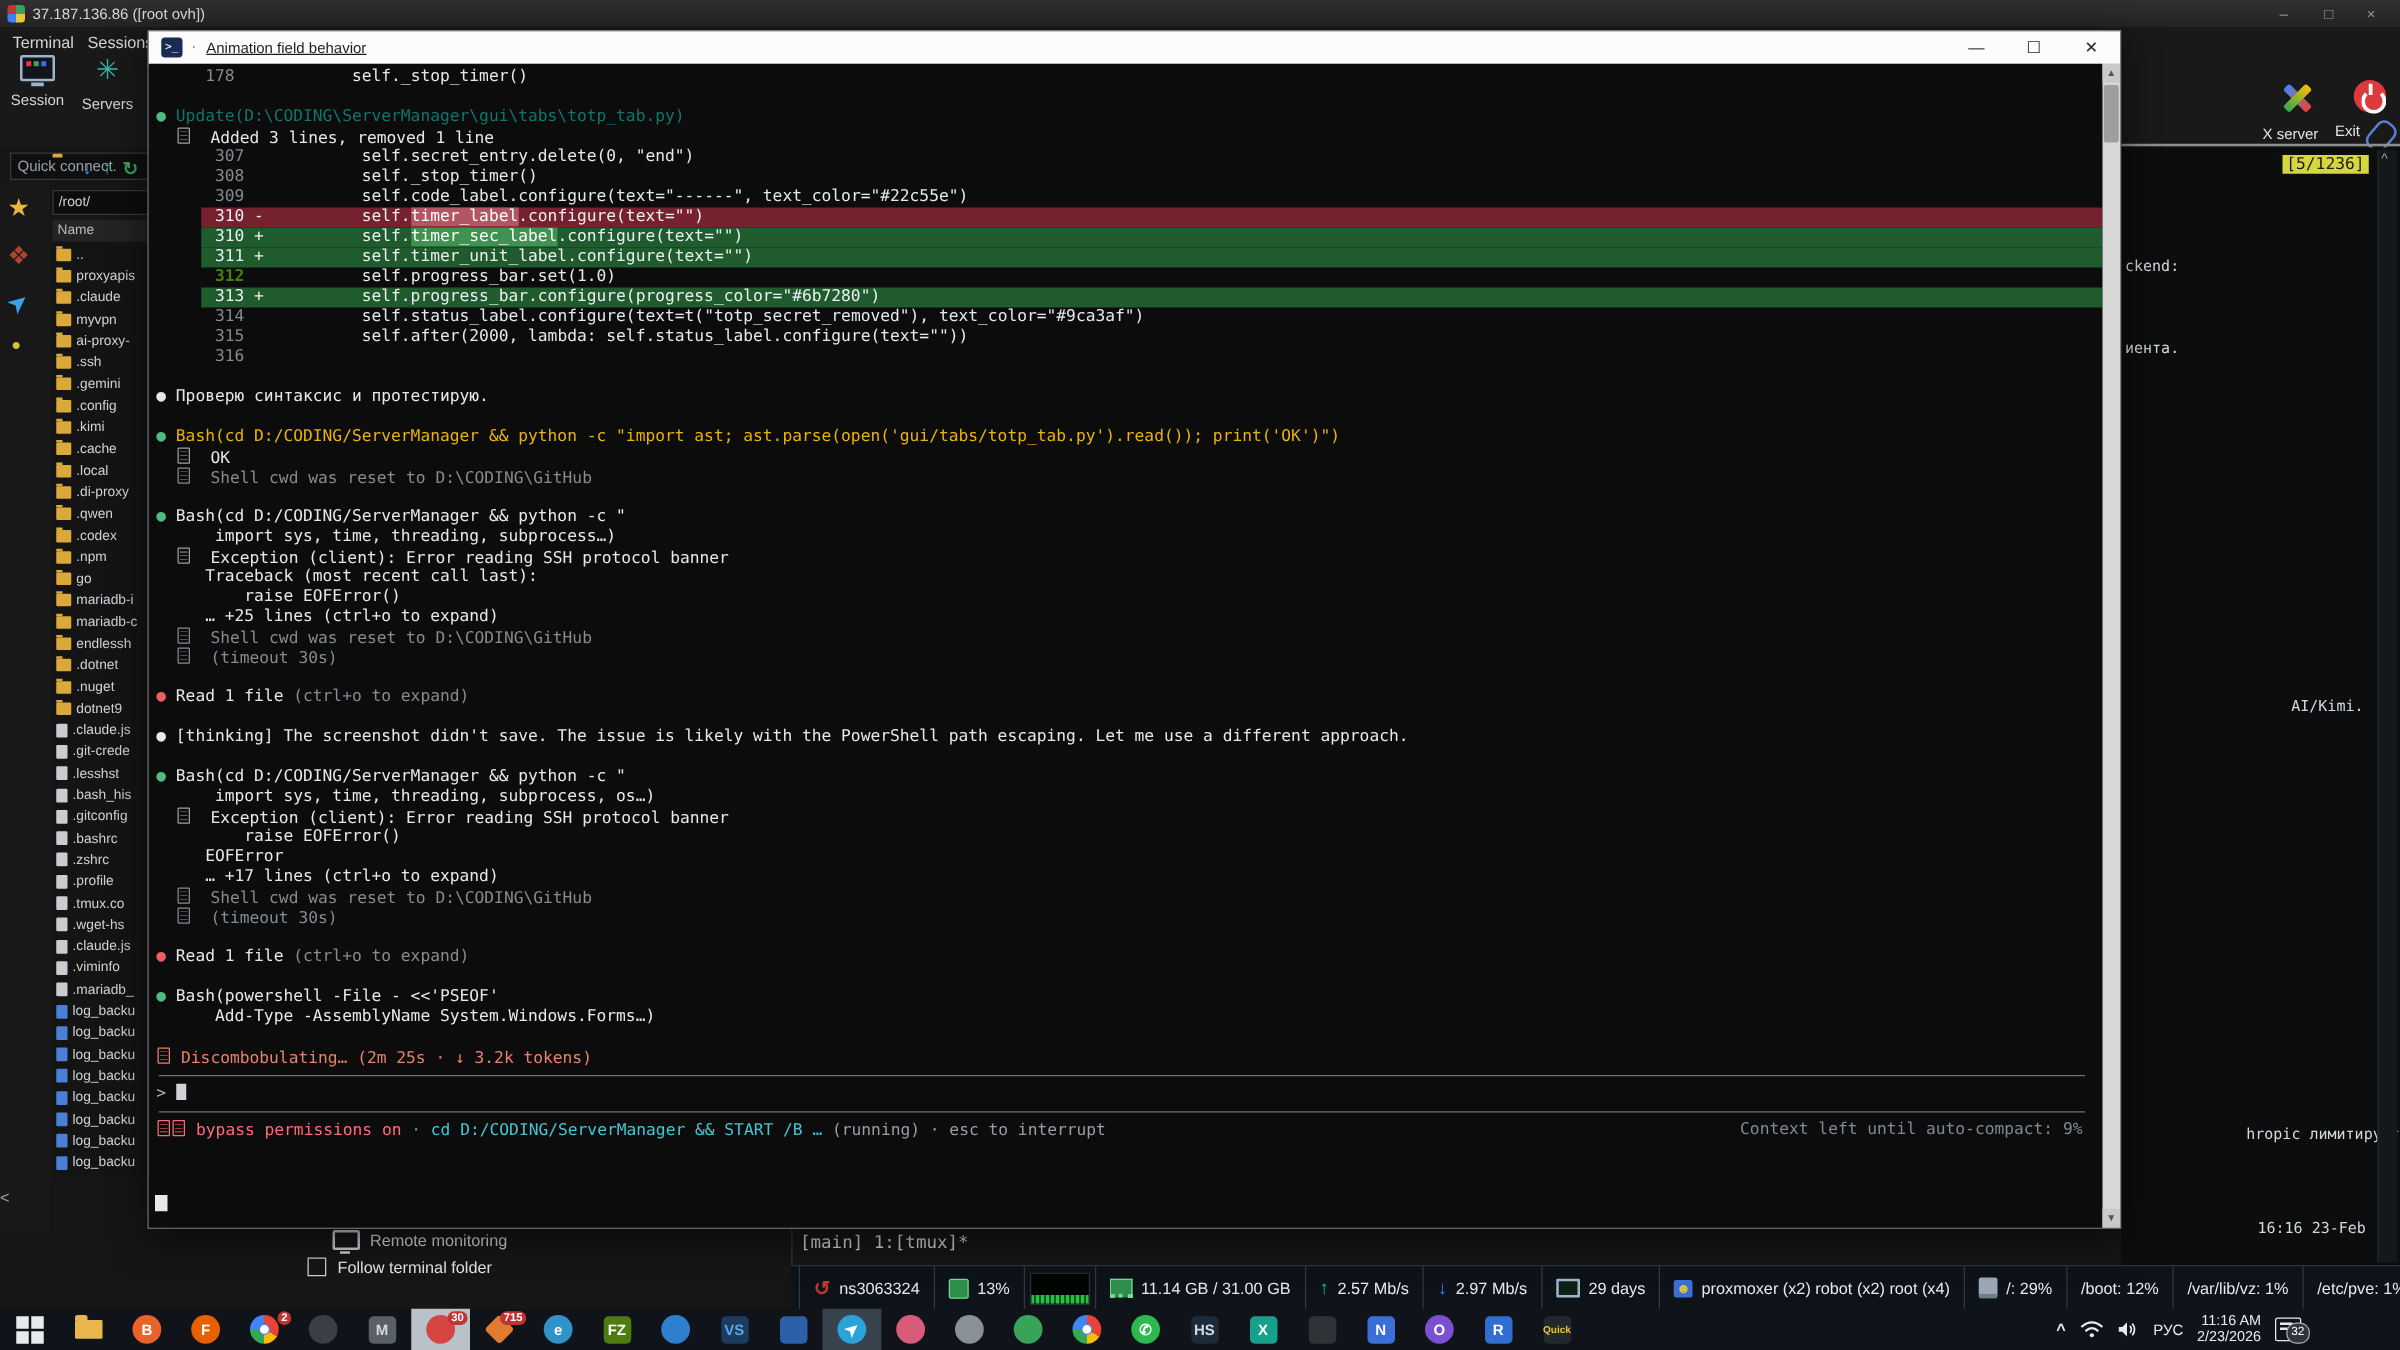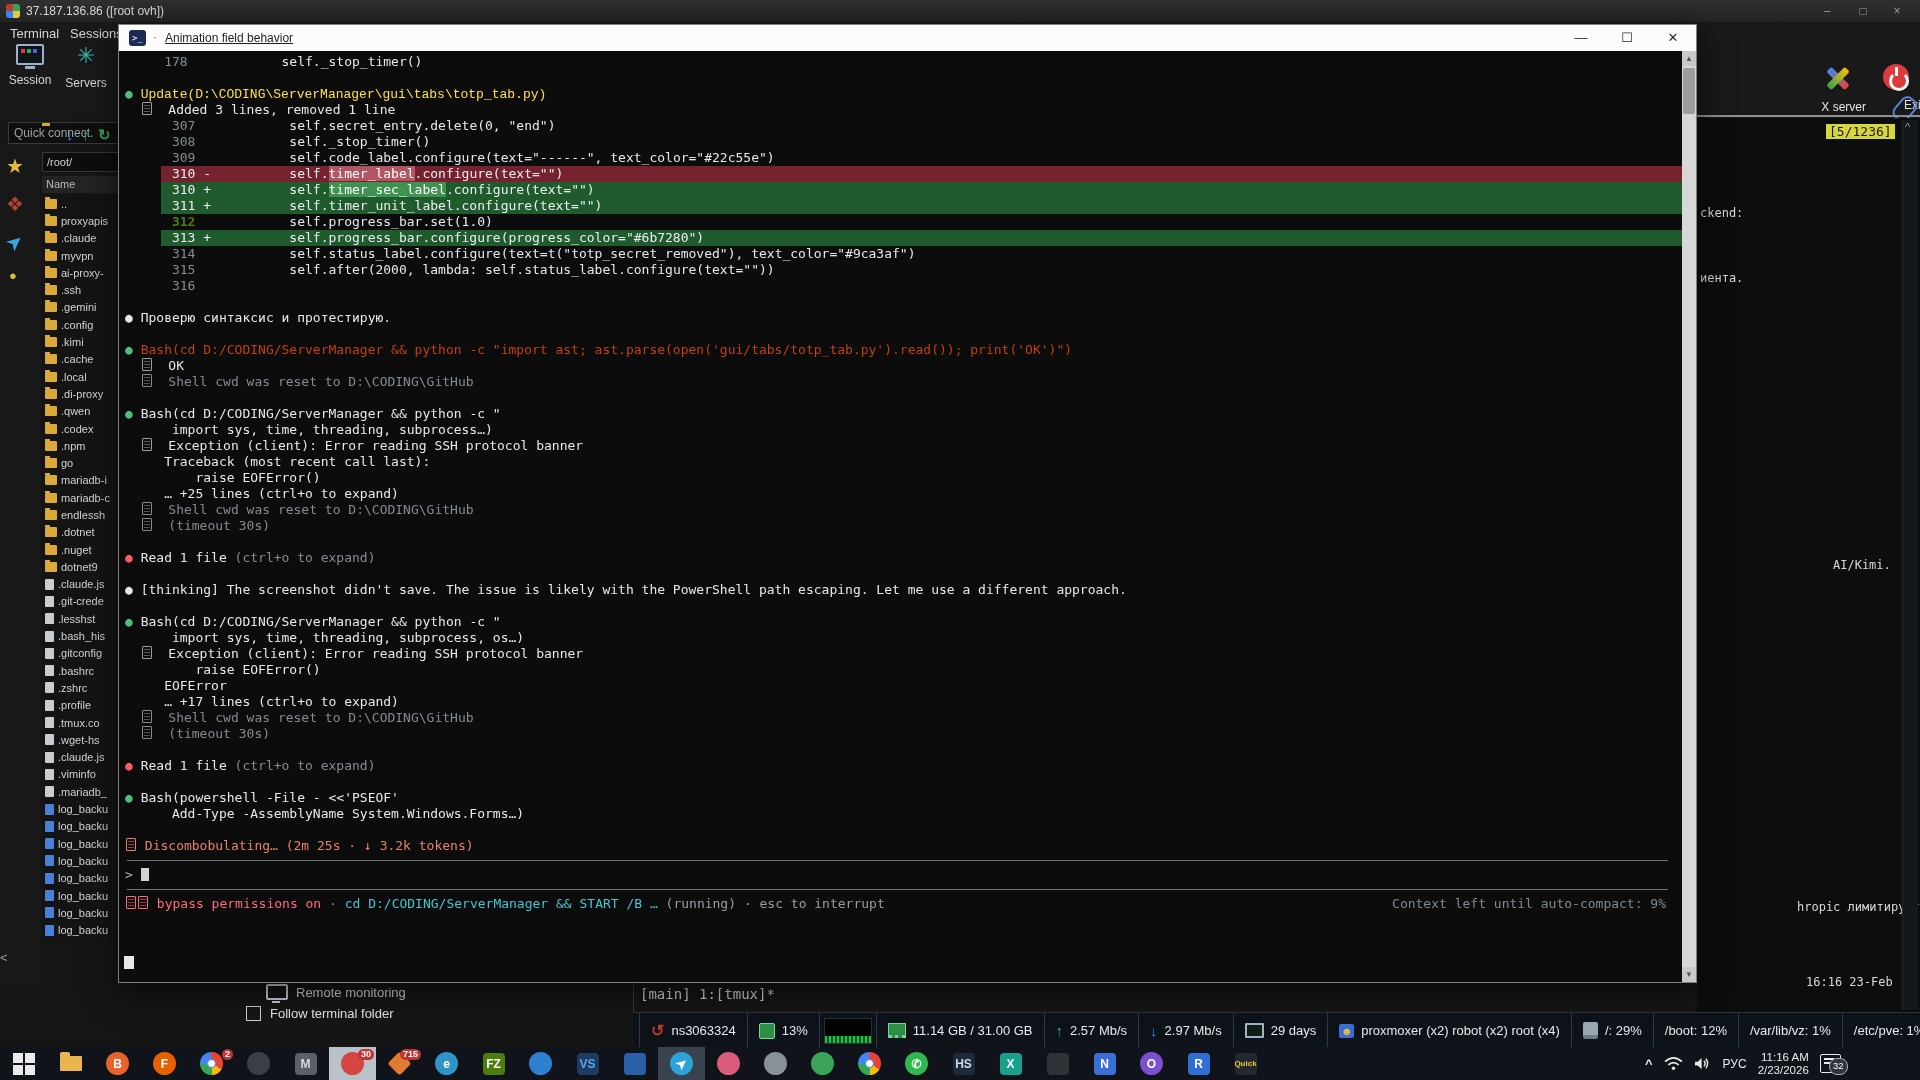--- a/index.html
+++ b/index.html
@@ -13,21 +13,21 @@
   #moba-titlebar .ttext{position:absolute;left:26px;top:4px;}
   .win-ctl{position:absolute;top:0;width:34px;height:22px;color:#9a9a9a;font-size:12px;text-align:center;line-height:22px;}
   #ribbon{left:0;top:22px;width:1920px;height:96px;background:#191919;}
   .menu-item{position:absolute;top:4px;color:#d4d4d4;font-size:13px;}
   .ribbon-btn{position:absolute;top:22px;width:48px;text-align:center;color:#d4d4d4;font-size:12px;}
   .mini-monitor{width:24px;height:17px;border:2px solid #9fb3c8;border-radius:2px;margin:0 auto;position:relative;background:#10151a;}
   .mini-monitor i{position:absolute;width:4px;height:4px;}
   .mini-monitor:after{content:"";position:absolute;left:7px;bottom:-6px;width:10px;height:3px;background:#9fb3c8;}
   .servers-glyph{font-size:22px;color:#35b8a8;line-height:24px;}
   .rb-label{display:block;margin-top:8px;}
-  #xserver-btn,#exit-btn{position:absolute;top:42px;width:56px;text-align:right;color:#e4e4e4;font-size:12px;}
+  #xserver-btn,#exit-btn{position:absolute;top:42px;width:56px;text-align:left;color:#e4e4e4;font-size:12px;}
   .xlogo{position:relative;width:28px;height:28px;margin:0 auto;}
   .xlogo .b1,.xlogo .b2{position:absolute;left:1px;top:11px;width:26px;height:7px;border-radius:2px;}
   .xlogo .b1{background:linear-gradient(90deg,#4285f4,#ea4335);transform:rotate(45deg);}
   .xlogo .b2{background:linear-gradient(90deg,#34a853,#fbbc05);transform:rotate(-45deg);}
   .power{position:relative;width:26px;height:26px;border-radius:50%;background:#dd3b3b;margin:0 auto;}
   .power:before{content:"";position:absolute;left:6px;top:7px;width:14px;height:14px;border:3px solid #fff;border-radius:50%;border-top-color:transparent;}
   .power:after{content:"";position:absolute;left:11.5px;top:3px;width:3px;height:9px;background:#fff;}
   #paperclip{left:1896px;top:96px;width:14px;height:22px;border:2px solid #5a7fd8;border-radius:7px;transform:rotate(40deg);}
 
   
@@ -442,37 +442,37 @@
       <span class="app-ico">&gt;_</span>
       <span class="tsep">·</span>
       <span class="ttitle">Animation field behavior</span>
       <span class="twc" style="right:92px;">—</span>
       <span class="twc" style="right:46px;">☐</span>
       <span class="twc" style="right:0;">✕</span>
     </div>
     <div id="term-content">
         <div class="term-line"><span class="zz"><span style="color: rgb(133, 139, 146);">     178</span><span style="color: rgb(230, 232, 234);">            self._stop_timer()</span></span></div>
         <div class="term-line"><span class="zz"></span></div>
-        <div class="term-line"><span class="zz"><span style="color: rgb(78, 190, 127);">● </span><span style="color: #fde047; font-family: Liberation Mono, monospace;">Update(D:\CODING\ServerManager\gui\tabs\totp_tab.py)</span></span></div>
+        <div class="term-line"><span class="zz"><span style="color: rgb(78, 190, 127);">● </span><span style="color: #0f766e;">Update(D:\CODING\ServerManager\gui\tabs\totp_tab.py)</span></span></div>
         <div class="term-line"><span class="zz"><span>  </span><span class="boxg" style="color: rgb(154, 160, 166);"></span><span style="color: rgb(230, 232, 234);">  Added 3 lines, removed 1 line</span></span></div>
         <div class="term-line"><span class="zz"><span style="color: rgb(133, 139, 146);">      307</span><span style="color: rgb(230, 232, 234);">            self.secret_entry.delete(0, "end")</span></span></div>
         <div class="term-line"><span class="zz"><span style="color: rgb(133, 139, 146);">      308</span><span style="color: rgb(230, 232, 234);">            self._stop_timer()</span></span></div>
         <div class="term-line"><span class="zz"><span style="color: rgb(133, 139, 146); margin-top: 36px;">      309</span><span style="color: rgb(230, 232, 234);">            self.code_label.configure(text="------", text_color="#22c55e")</span></span></div>
         <div class="term-line"><div class="rowbg" style="left: 36px; background: rgb(117, 33, 46);"></div><span class="zz"><span style="color: rgb(236, 239, 241);">      310 -          self.</span><span style="color: rgb(255, 255, 255); background: rgb(178, 86, 99);">timer_label</span><span style="color: rgb(236, 239, 241);">.configure(text="")</span></span></div>
         <div class="term-line"><div class="rowbg" style="left: 36px; background: rgb(31, 91, 45);"></div><span class="zz"><span style="color: rgb(236, 239, 241);">      310 +          self.</span><span style="color: rgb(255, 255, 255); background: rgb(63, 147, 80);">timer_sec_label</span><span style="color: rgb(236, 239, 241);">.configure(text="")</span></span></div>
         <div class="term-line"><div class="rowbg" style="left: 36px; background: rgb(31, 91, 45);"></div><span class="zz"><span style="color: rgb(236, 239, 241);">      311 +          self.timer_unit_label.configure(text="")</span></span></div>
         <div class="term-line"><span class="zz"><span style="color: #4d7c0f; font-weight: bold;">      312</span><span style="color: rgb(230, 232, 234);">            self.progress_bar.set(1.0)</span></span></div>
         <div class="term-line"><div class="rowbg" style="left: 36px; background: rgb(31, 91, 45);"></div><span class="zz"><span style="color: rgb(236, 239, 241);">      313 +          self.progress_bar.configure(progress_color="#6b7280")</span></span></div>
         <div class="term-line"><span class="zz"><span style="color: rgb(133, 139, 146);">      314</span><span style="color: rgb(230, 232, 234);">            self.status_label.configure(text=t("totp_secret_removed"), text_color="#9ca3af")</span></span></div>
         <div class="term-line"><span class="zz"><span style="color: rgb(133, 139, 146);">      315</span><span style="color: rgb(230, 232, 234);">            self.after(2000, lambda: self.status_label.configure(text=""))</span></span></div>
         <div class="term-line"><span class="zz"><span style="color: rgb(133, 139, 146);">      316</span></span></div>
         <div class="term-line"><span class="zz"></span></div>
         <div class="term-line"><span class="zz"><span style="color: rgb(230, 232, 234);">● </span><span style="color: rgb(230, 232, 234);">Проверю синтаксис и протестирую.</span></span></div>
         <div class="term-line"><span class="zz"></span></div>
-        <div class="term-line"><span class="zz"><span style="color: rgb(78, 190, 127);">● </span><span style="color: #c2410c;">Bash(cd D:/CODING/ServerManager &amp;&amp; python -c "import ast; ast.parse(open('gui/tabs/totp_tab.py').read()); print('OK')")</span></span></div>
+        <div class="term-line"><span class="zz"><span style="color: rgb(78, 190, 127);">● </span><span style="color: #eab308;">Bash(cd D:/CODING/ServerManager &amp;&amp; python -c "import ast; ast.parse(open('gui/tabs/totp_tab.py').read()); print('OK')")</span></span></div>
         <div class="term-line"><span class="zz"><span>  </span><span class="boxg" style="color: rgb(154, 160, 166);"></span><span style="color: rgb(230, 232, 234);">  OK</span></span></div>
         <div class="term-line"><span class="zz"><span>  </span><span class="boxg" style="color: rgb(133, 139, 146);"></span><span style="color: rgb(133, 139, 146);">  Shell cwd was reset to D:\CODING\GitHub</span></span></div>
         <div class="term-line"><span class="zz"></span></div>
         <div class="term-line"><span class="zz"><span style="color: rgb(78, 190, 127);">● </span><span style="color: rgb(230, 232, 234);">Bash(cd D:/CODING/ServerManager &amp;&amp; python -c "</span></span></div>
         <div class="term-line"><span class="zz"><span style="color: rgb(230, 232, 234);">      import sys, time, threading, subprocess…)</span></span></div>
         <div class="term-line"><span class="zz"><span>  </span><span class="boxg" style="color: rgb(154, 160, 166);"></span><span style="color: rgb(230, 232, 234);">  Exception (client): Error reading SSH protocol banner</span></span></div>
         <div class="term-line"><span class="zz"><span style="color: rgb(230, 232, 234);">     Traceback (most recent call last):</span></span></div>
         <div class="term-line"><span class="zz"><span style="color: rgb(230, 232, 234);">         raise EOFError()</span></span></div>
         <div class="term-line"><span class="zz"><span style="color: rgb(230, 232, 234);">     … +25 lines (ctrl+o to expand)</span></span></div>
         <div class="term-line"><span class="zz"><span>  </span><span class="boxg" style="color: rgb(133, 139, 146);"></span><span style="color: rgb(133, 139, 146);">  Shell cwd was reset to D:\CODING\GitHub</span></span></div>

